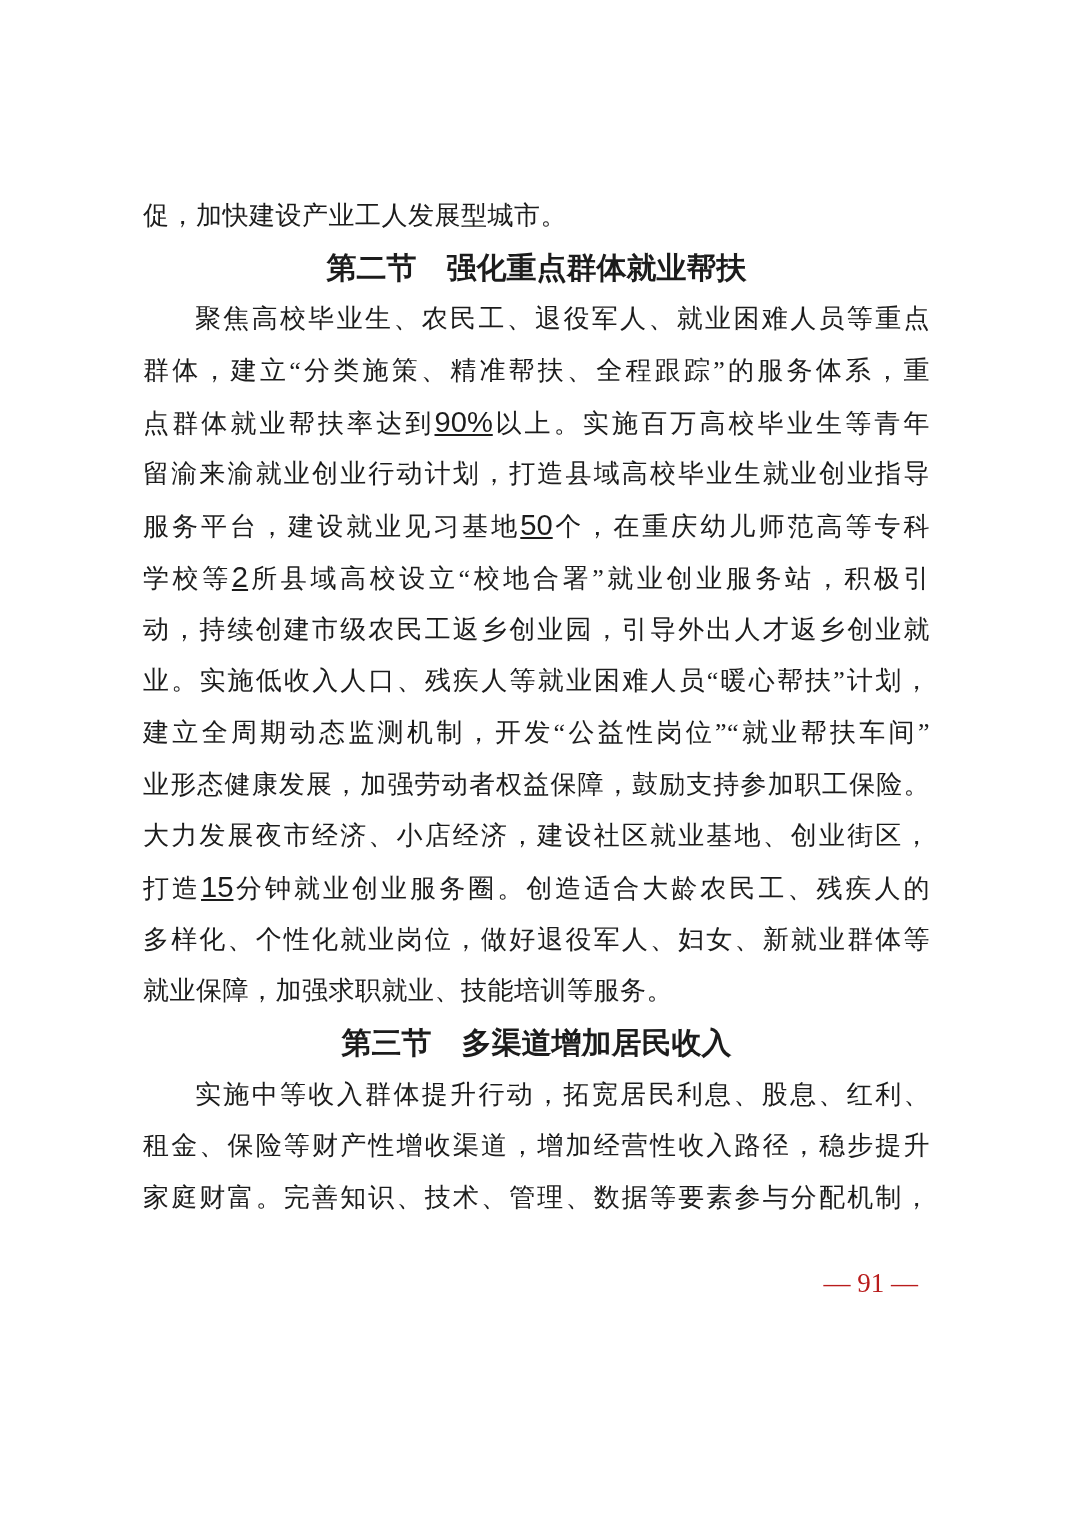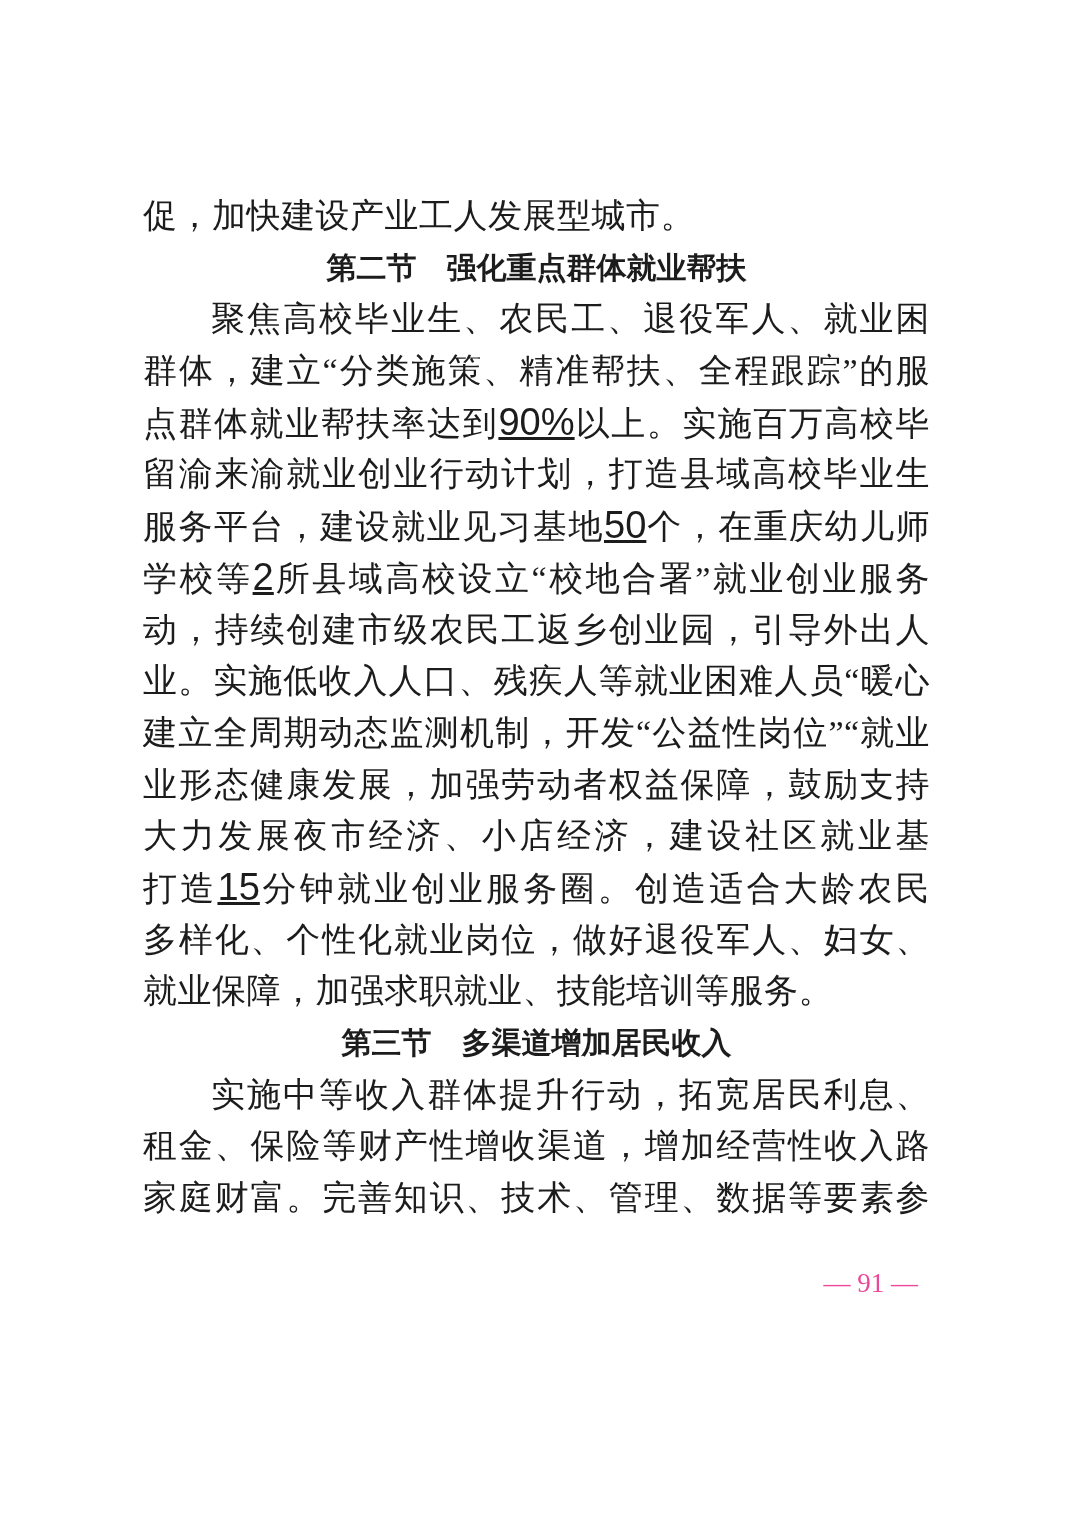--- a/index.html
+++ b/index.html
@@ -8,21 +8,21 @@
     height: 1520px;
     background: #ffffff;
     font-family: "Liberation Serif", "DejaVu Serif", serif;
     color: #1c1c1c;
     overflow: hidden;
   }
   .content {
     padding: 190px 144px 0 143px;
   }
   .line {
-    font-size: 34px;
+    font-size: 26px;
     line-height: 51.7px;
     height: 51.7px;
     text-align: justify;
     text-align-last: justify;
     overflow: hidden;
     letter-spacing: 0.5px;
   }
   .line.natural {
     text-align: left;
     text-align-last: auto;
@@ -42,21 +42,21 @@
     font-family: "Liberation Sans", "DejaVu Sans", sans-serif;
     font-size: 1.12em;
     letter-spacing: 0;
     text-decoration: underline;
   }
   .page-number {
     margin-top: 44px;
     text-align: right;
     padding-right: 12px;
     font-size: 27px;
-    color: #ec4899;
+    color: #b91c1c;
   }
 </style>
 </head>
 <body>
 
 <div class="content">
 
   <div class="line natural">促，加快建设产业工人发展型城市。</div>
 
   <div class="heading">第二节　强化重点群体就业帮扶</div>

